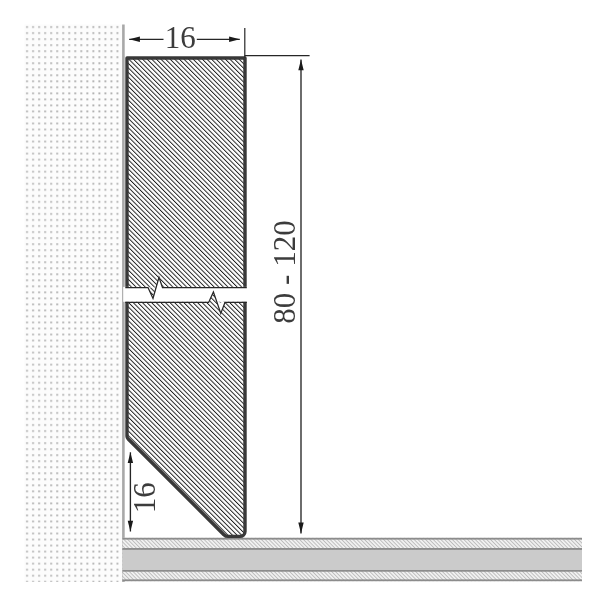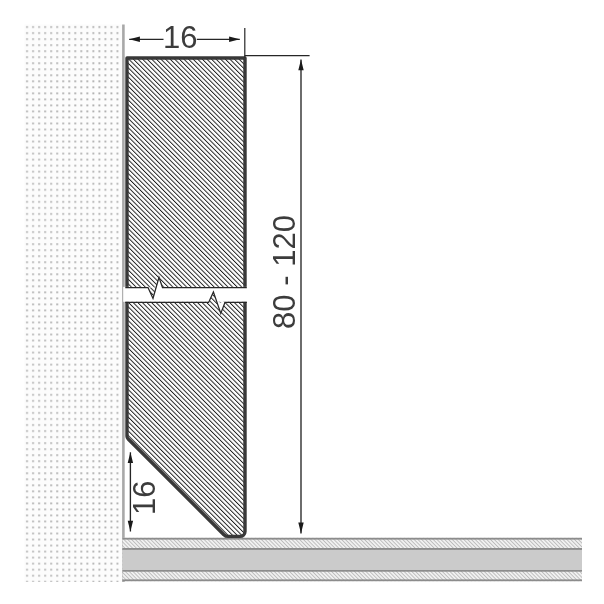--- a/index.html
+++ b/index.html
@@ -1,17 +1,17 @@
 <!DOCTYPE html>
 <html><head>
 <meta charset="utf-8">
 <style>
   html,body{margin:0;padding:0;background:#ffffff;}
   #stage{position:relative;width:604px;height:604px;background:#ffffff;overflow:hidden;
-         font-family:Liberation Sans, sans-serif;}
+         font-family:Liberation Serif, serif;}
   svg{display:block;}
 </style>
 </head>
 <body>
 <div id="stage">
 <svg width="604" height="604" viewBox="0 0 604 604">
   <defs>
 
     <pattern id="bh" patternUnits="userSpaceOnUse" width="3.25" height="8" patternTransform="rotate(-45)">
       <rect width="3.25" height="8" fill="#ffffff"></rect>

